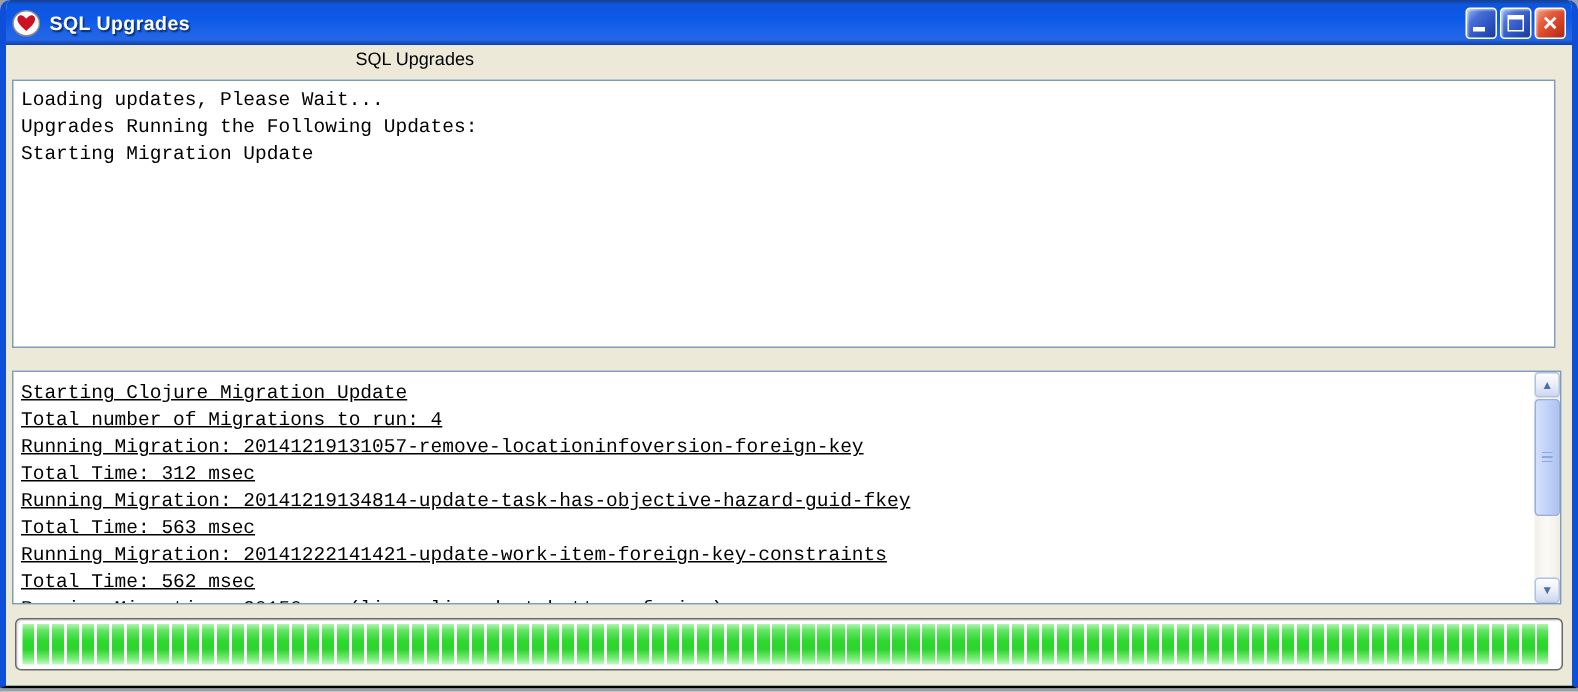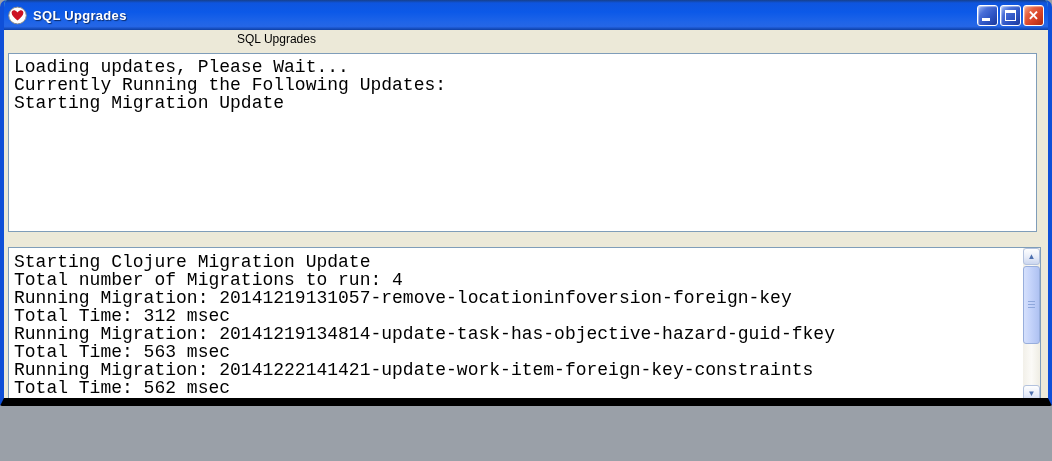--- a/index.html
+++ b/index.html
@@ -1,22 +1,22 @@
 <!DOCTYPE html>
 <html><head>
 <meta charset="utf-8">
 <style>
   * { margin:0; padding:0; box-sizing:border-box; }
   html,body { background:#9aa0a8; }
   body { font-family:"Liberation Sans", sans-serif; }
 
   .window {
-    position:relative; width:1052px; height:406px;
+    position:relative; width:1052px; height:459px;
     background:#86efac;
-    border-left:4px solid #0F4FD8; border-right:4px solid #0F4FD8; border-bottom:8px solid #000000;
+    border-left:4px solid #0F4FD8; border-right:4px solid #0F4FD8; border-bottom:2px solid #000000;
     border-radius:7px 7px 2px 2px;
     overflow:hidden;
   }
 
   
   .titlebar {
     position:absolute; top:0; left:-4px; right:-4px; height:30px;
     background:linear-gradient(180deg,#16408C 0%, #0E55DE 10%, #0C59E8 40%, #1E64E8 72%, #2566E6 88%, #0D3FA6 100%);
     border-radius:7px 7px 0 0;
     display:flex; align-items:center;
@@ -42,34 +42,34 @@
   .glyph-max { position:absolute; left:4px; top:4px; width:11px; height:11px; border:1px solid #fff; border-top:3px solid #fff; }
 
   
   .client { position:absolute; top:30px; left:0; right:0; bottom:0; background:#ECE9D8; }
 
   .panel-label {
     position:absolute; left:233px; top:2px;
     font-size:12px; color:#000;
   }
 
-  .mono { font-family:"Liberation Mono","DejaVu Sans Mono",monospace; font-size:18px; line-height:18px; color:#000; white-space:pre; }
+  .mono { font-family:"Liberation Mono","DejaVu Sans Mono",monospace; font-size:13px; line-height:18px; color:#000; white-space:pre; }
 
   .status-box {
     position:absolute; left:4px; top:23px; width:1029px; height:179px;
     background:#fff; border:1px solid #7F9DB9;
     padding:4px 0 0 5px; overflow:hidden;
   }
 
   .log-box {
     position:absolute; left:4px; top:217px; width:1033px; height:156px;
     background:#fff; border:1px solid #7F9DB9;
     overflow:hidden;
   }
-  .log-lines { position:absolute; top:0; left:0; right:17px; bottom:0; padding:5px 18px 0 5px; overflow:hidden; }
+  .log-lines { position:absolute; top:0; left:0; right:17px; bottom:0; padding:5px 18px 0 5px; overflow:hidden;text-decoration:underline; }
 
   
   .sb { position:absolute; top:0; right:0; bottom:0; width:17px; background:linear-gradient(90deg,#F2F0E9 0%, #FBFAF7 50%, #EFEDE4 100%); }
   .sb-btn {
     position:absolute; left:0; width:17px; height:17px;
     background:linear-gradient(180deg,#FEFEFE 0%, #E7ECF8 55%, #CBD6EF 100%);
     border:1px solid #B3C2DE; border-radius:3px;
     color:#4D6FAE; font-size:8px; text-align:center; line-height:15px; cursor:pointer;
   }
   .sb-btn.up { top:0; }
@@ -116,21 +116,21 @@
           <span class="glyph-max"></span>
         </div>
       <div class="win-btn close">✕</div>
     </div>
   </div>
 
   <div class="client">
 
     <div class="panel-label">SQL Upgrades</div>
 
-    <div class="status-box mono"><div>Loading updates, Please Wait...</div><div>Currently Running the Following Updates:</div><div>Starting Migration Update</div></div>
+    <div class="status-box mono"><div>Loading updates, Please Wait...</div><div>Upgrades Running the Following Updates:</div><div>Starting Migration Update</div></div>
 
     <div class="log-box">
       <div class="log-lines mono"><div>Starting Clojure Migration Update</div><div>Total number of Migrations to run: 4</div><div>Running Migration: 20141219131057-remove-locationinfoversion-foreign-key</div><div>Total Time: 312 msec</div><div>Running Migration: 20141219134814-update-task-has-objective-hazard-guid-fkey</div><div>Total Time: 563 msec</div><div>Running Migration: 20141222141421-update-work-item-foreign-key-constraints</div><div>Total Time: 562 msec</div><div>Running Migration: 20150... (line clipped at bottom of view)</div></div>
       <div class="sb">
         <div class="sb-btn up">▲</div>
         <div class="sb-thumb">
           <span class="sb-grip"></span>
         </div>
         <div class="sb-btn down">▼</div>
       </div>

